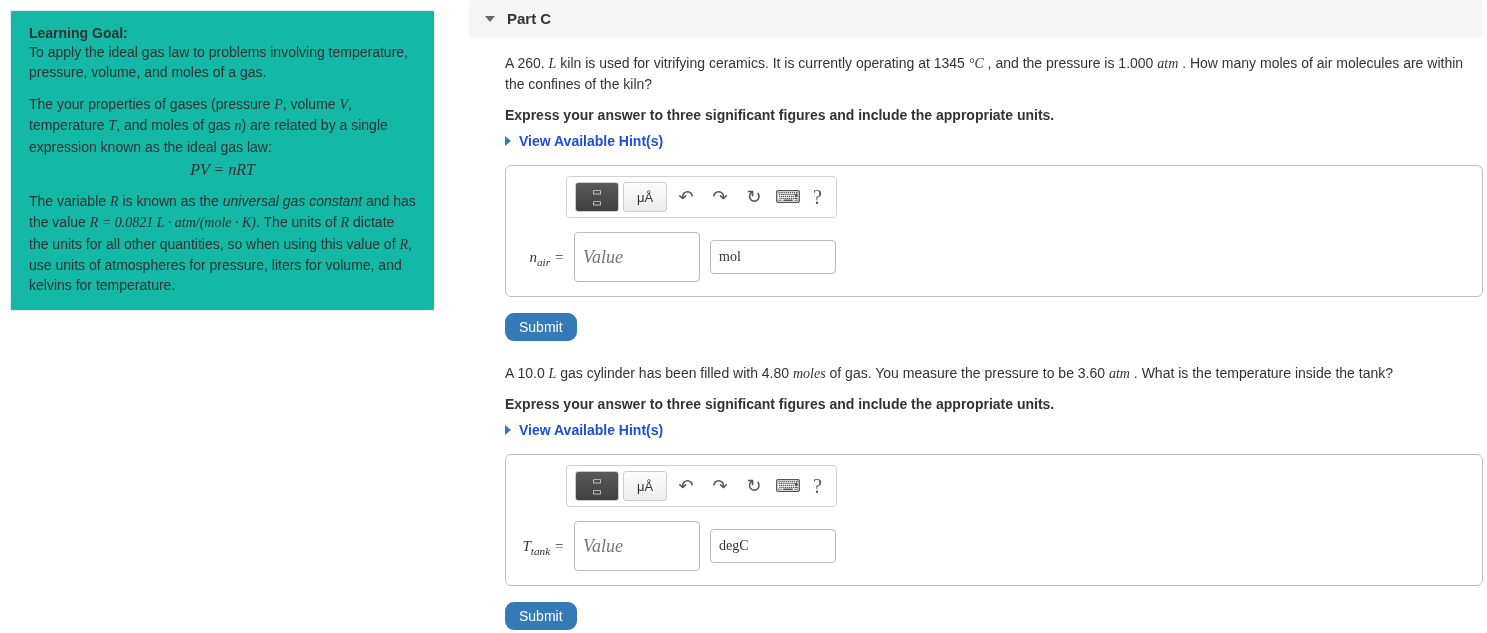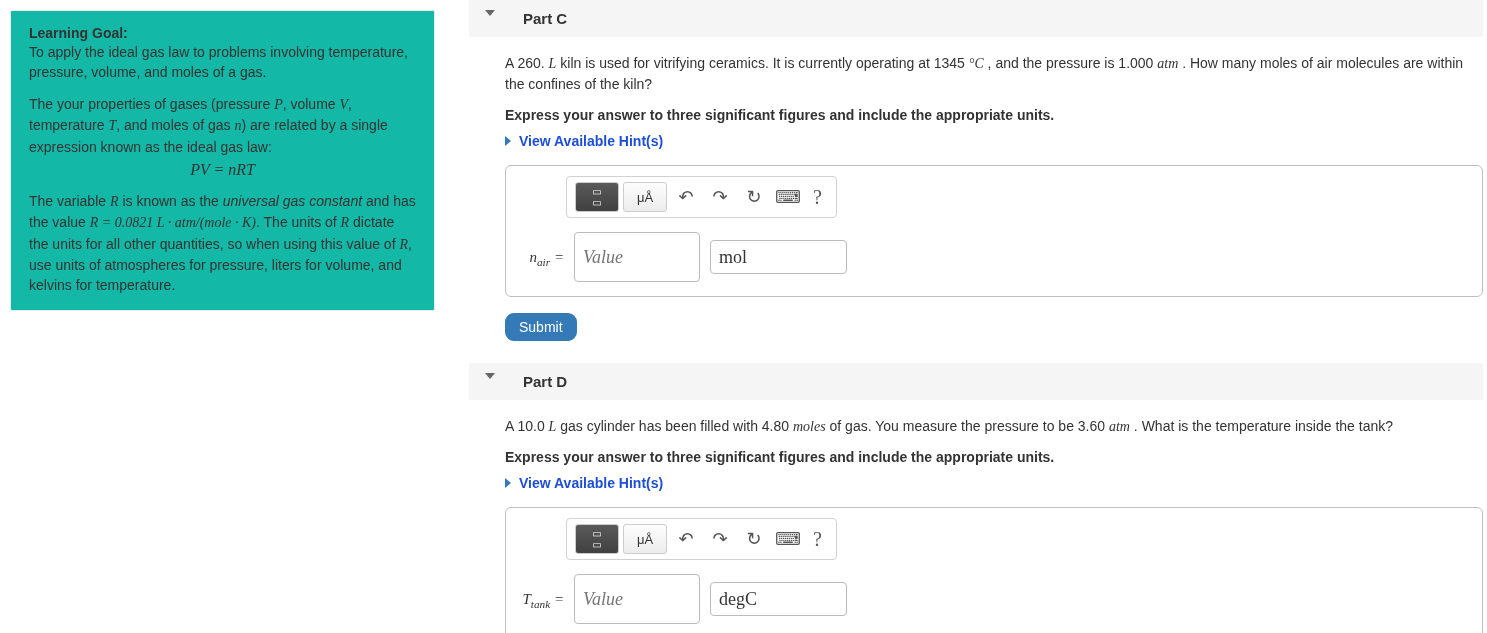--- a/index.html
+++ b/index.html
@@ -5,38 +5,38 @@
 * { box-sizing: border-box; margin: 0; padding: 0; }
 body { font-family: Arial, Helvetica, sans-serif; font-size: 14px; color: #333; display: flex; }
 .left-panel { width: 445px; padding: 10px 10px 0 10px; flex-shrink: 0; }
 .goal-box { background: #14b8a6; border: 1px solid #e8e8e8; padding: 14px 18px; border-radius: 2px; }
 .goal-title { font-weight: bold; margin-bottom: 2px; }
 .goal-text { line-height: 1.4; }
 .goal-p2, .goal-p3 { margin-top: 12px; line-height: 1.45; }
 .formula { text-align: center; font-style: italic; font-family: 'Times New Roman', serif; font-size: 16px; margin: 4px 0; }
 .ital { font-style: italic; font-family: 'Times New Roman', serif; }
 .right-panel { flex: 1; padding: 0 4px 0 24px; display: flex; flex-direction: column; }
-.part-bar { background: #f5f5f5; padding: 10px 16px; border-radius: 2px; display: flex; align-items: flex-start; gap: 28px; margin-bottom: 16px; }
+.part-bar { background: #f5f5f5; padding: 10px 16px; border-radius: 2px; display: flex; align-items: center; gap: 12px; margin-bottom: 16px; }
 .caret { width: 0; height: 0; border-left: 5px solid transparent; border-right: 5px solid transparent; border-top: 6px solid #666; cursor: pointer; }
 .part-title { font-weight: bold; font-size: 15px; }
 .question { margin: 0 0 12px 36px; line-height: 1.5; }
 .instruction { margin: 0 0 10px 36px; font-weight: bold; }
 .hints-line { margin: 0 0 16px 36px; display: flex; align-items: center; gap: 8px; cursor: pointer; }
 .hints-caret { width: 0; height: 0; border-top: 5px solid transparent; border-bottom: 5px solid transparent; border-left: 6px solid #337ab7; }
 .hints-text { color: #1d4ed8; font-weight: bold; }
 .answer-box { border: 1px solid #bfbfbf; border-radius: 6px; margin-left: 36px; margin-bottom: 16px; display: inline-block; padding: 10px; }
 .toolbar-row { background: #fff; border: 1px solid #d0d0d0; border-radius: 4px; padding: 5px 8px; display: inline-flex; align-items: center; gap: 4px; margin-left: 50px; margin-bottom: 10px; }
 .tb-btn { width: 44px; height: 30px; border: 1px solid #ccc; border-radius: 3px; display: flex; align-items: center; justify-content: center; background: linear-gradient(#fdfdfd,#ececec); cursor: pointer; font-size: 13px; }
 .tb-btn.dark { background: linear-gradient(#5a5a5a,#404040); color: #fff; }
 .tb-btn.icon { background: none; border: none; cursor: pointer; color: #555; font-size: 18px; width: 30px; }
 .tb-help { font-family: 'Times New Roman', serif; font-size: 20px; color: #555; cursor: pointer; padding: 0 6px; }
 .input-row { display: flex; align-items: center; gap: 10px; padding: 4px 6px; }
 .var-label { font-family: 'Times New Roman', serif; font-style: italic; font-size: 15px; min-width: 42px; text-align: right; }
 .value-input { width: 126px; height: 50px; border: 1px solid #bbb; border-radius: 4px; padding: 20px 8px; font-family: 'Times New Roman', serif; font-style: italic; font-size: 18px; color: #404040; }
-.unit-box { width: 137px; height: 34px; border: 1px solid #bbb; border-radius: 4px; padding: 16px 8px; font-family: 'Times New Roman', serif; font-size: 18px; display: flex; align-items: center; }
+.unit-box { width: 126px; height: 34px; border: 1px solid #bbb; border-radius: 4px; padding: 16px 8px; font-family: 'Times New Roman', serif; font-size: 14px; display: flex; align-items: center; }
 .submit-btn { background: #337ab7; color: #fff; border: none; border-radius: 9px; padding: 6px 14px; margin-left: 36px; margin-bottom: 22px; cursor: pointer; font-size: 14px; }
 sup, sub { font-size: 0.75em; line-height: 0; }
 </style>
 </head>
 <body>
 
 <div class="left-panel">
   <div class="goal-box">
     <div class="goal-title">Learning Goal:</div>
     <div class="goal-text">To apply the ideal gas law to problems involving temperature, pressure, volume, and moles of a gas.</div>
@@ -77,24 +77,20 @@
       <div class="tb-help">?</div>
     </div>
     <div class="input-row">
       <span class="var-label"><span class="ital">n</span><sub>air</sub>&nbsp;<span>=</span></span>
       <input class="value-input" placeholder="Value" style="">
       <div class="unit-box">mol</div>
     </div>
   </div>
   <div><button class="submit-btn">Submit</button></div>
 
-  <div class="part-bar">
-    <div class="caret"></div>
-    <div class="part-title">Part D</div>
-  </div>
   <div class="question">
     <span>A 10.0 </span><span class="ital">L</span><span> gas cylinder has been filled with 4.80 </span><span class="ital">moles</span><span> of gas. You measure the pressure to be 3.60 </span><span class="ital">atm</span><span> . What is the temperature inside the tank?</span>
   </div>
   <div class="instruction">Express your answer to three significant figures and include the appropriate units.</div>
   <div class="hints-line">
     <div class="hints-caret"></div>
     <span class="hints-text">View Available Hint(s)</span>
   </div>
   <div class="answer-box">
     <div class="toolbar-row">

